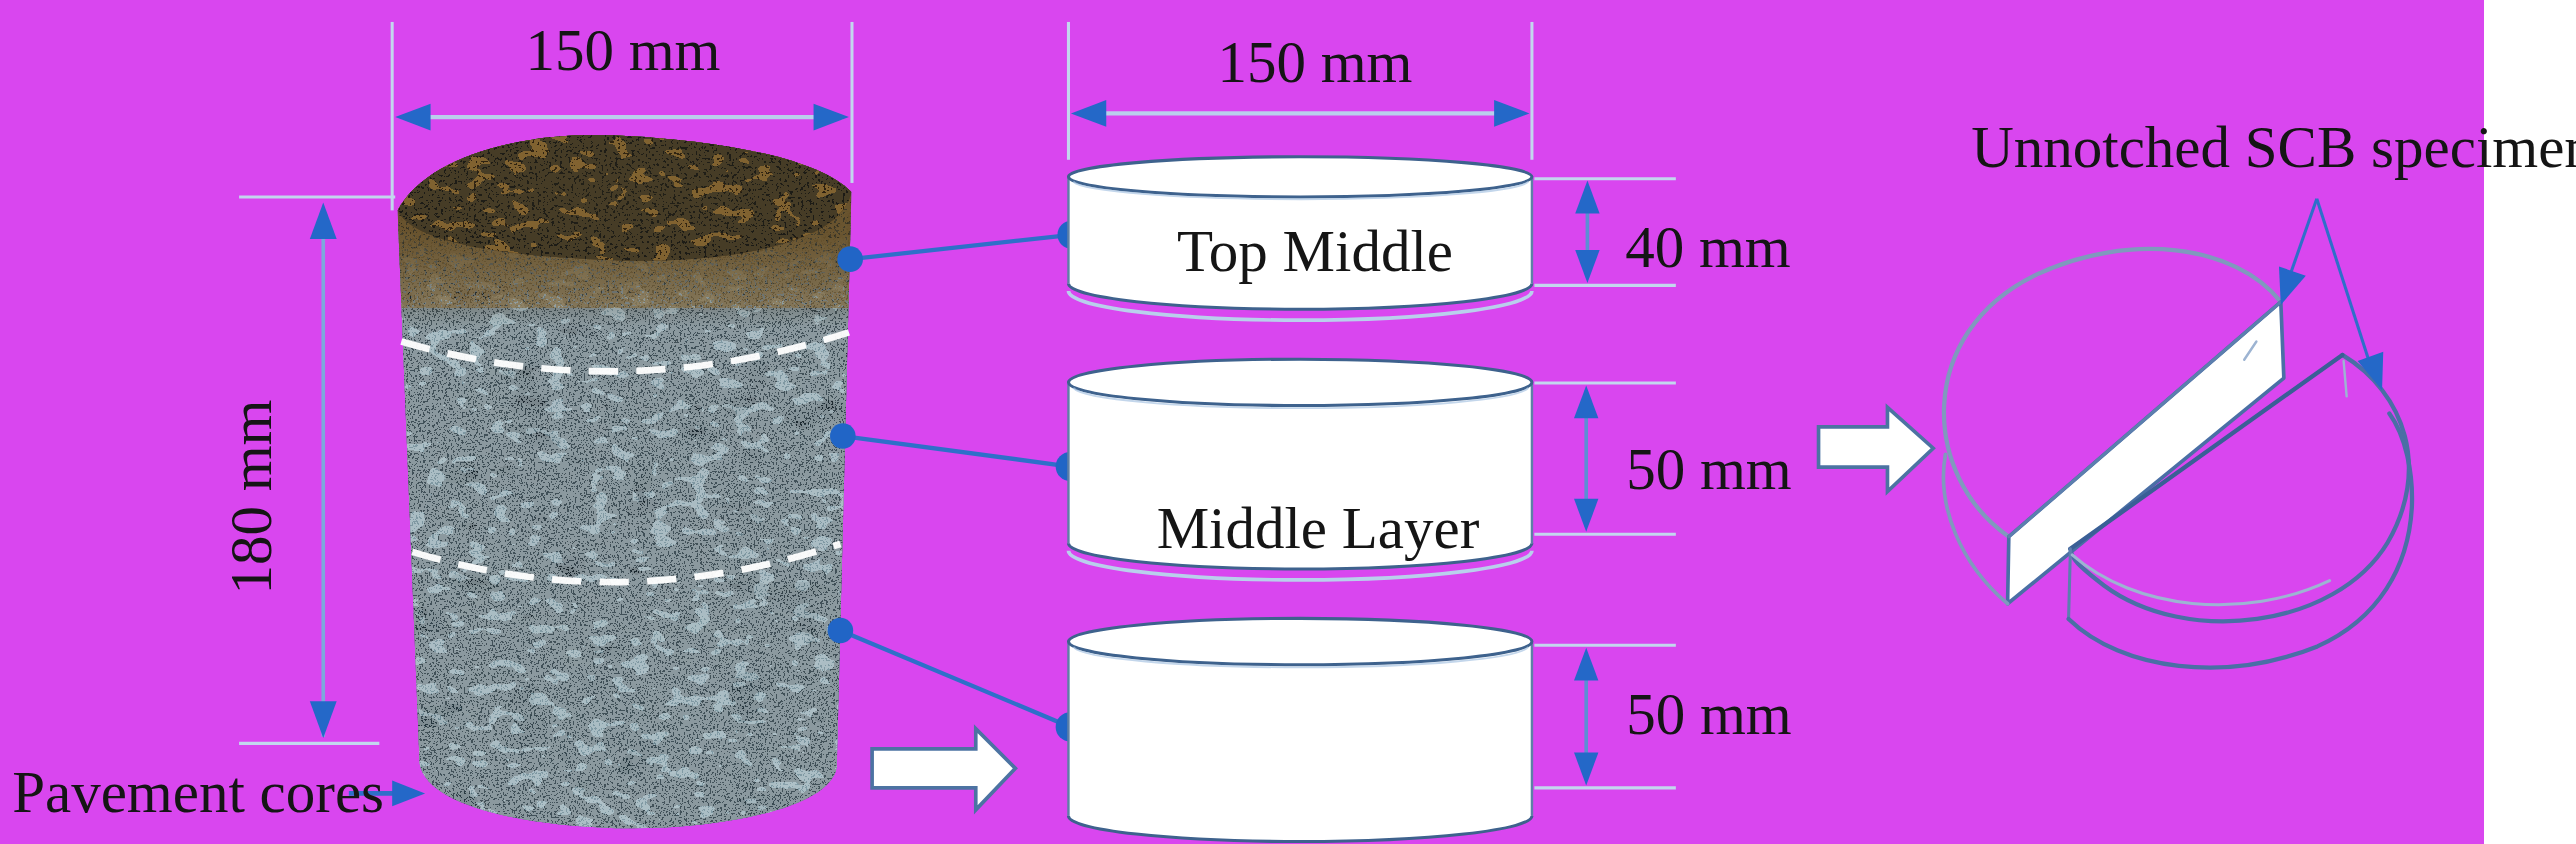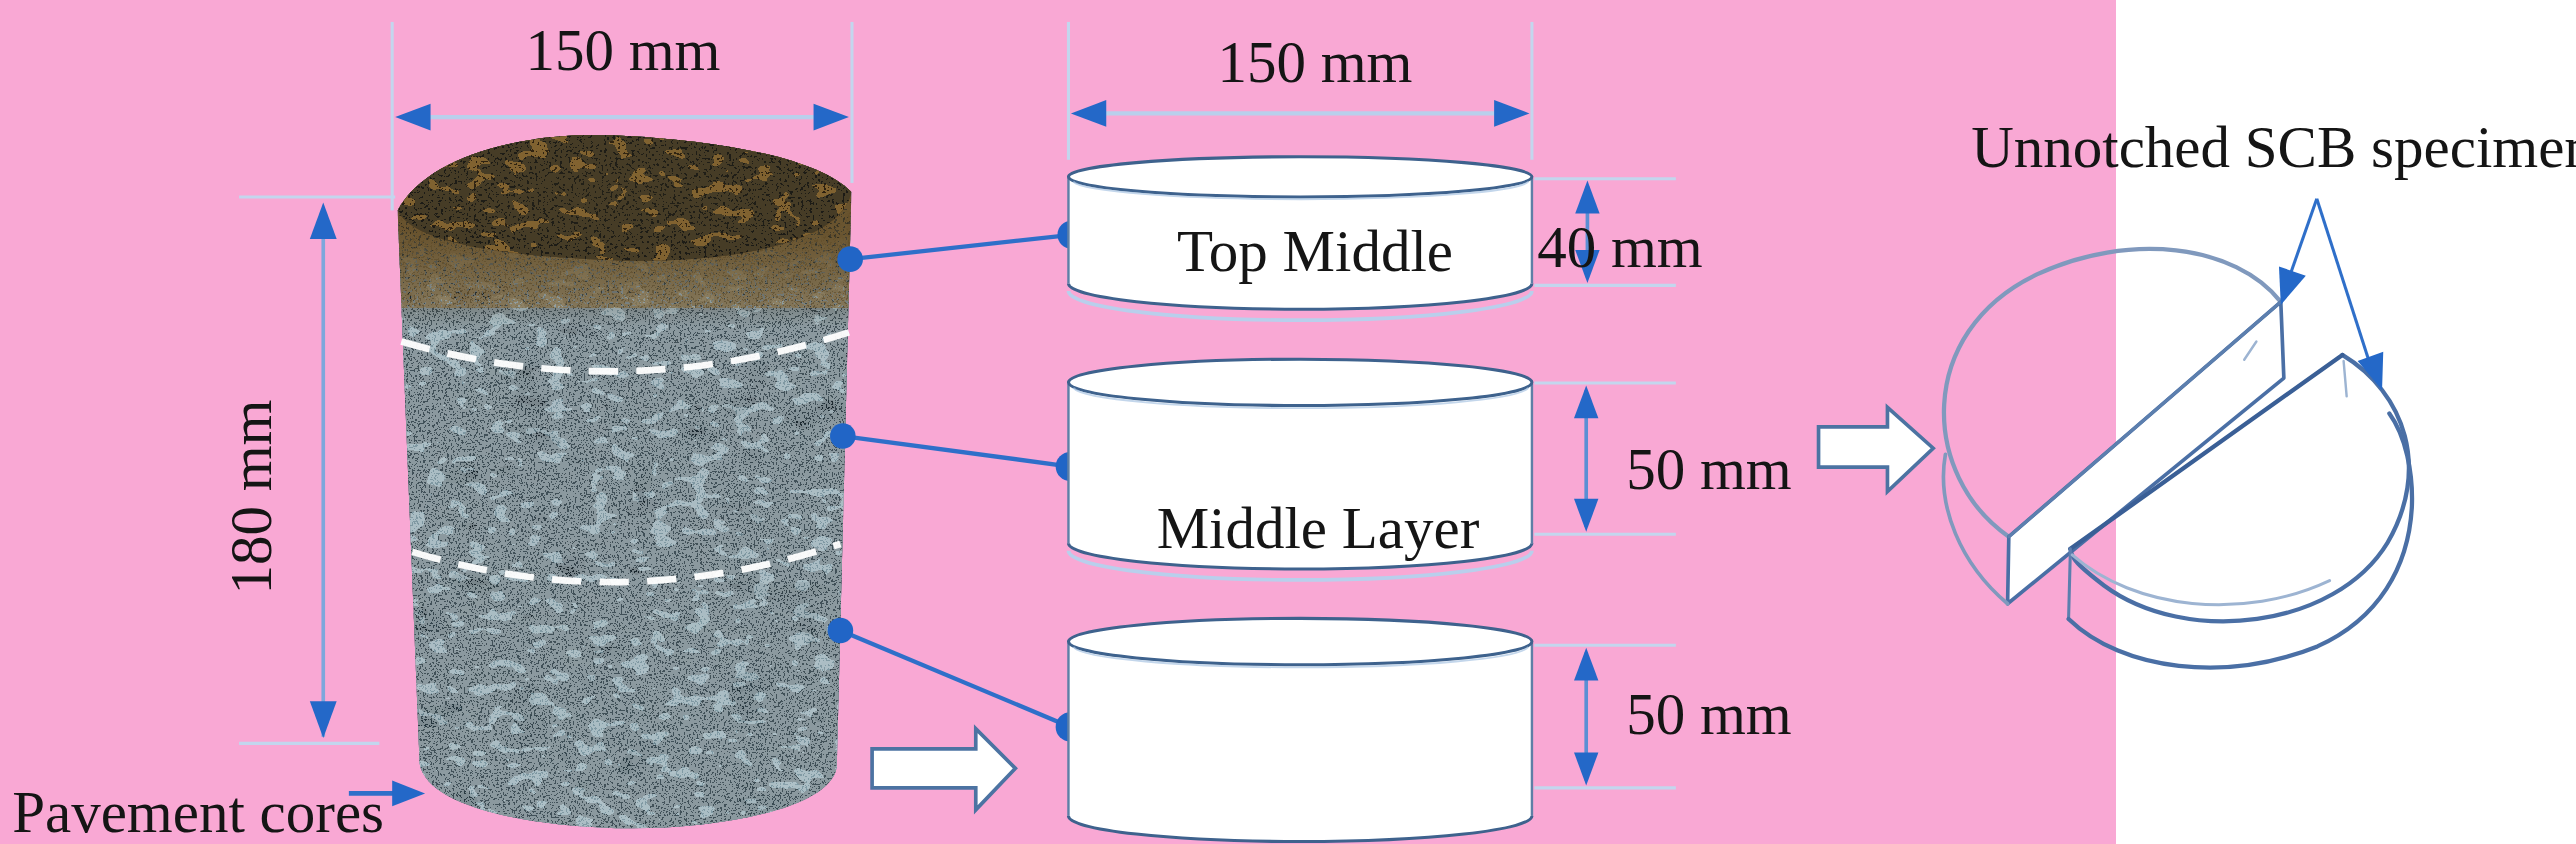--- a/index.html
+++ b/index.html
@@ -1,17 +1,17 @@
 <!DOCTYPE html>
 <html style="font-size:9.8px"><head>
 <meta charset="utf-8">
 <style>
   html,body{margin:0;padding:0;background:#ffffff;}
   body{width:2576px;height:844px;overflow:hidden;}
-  #stage{position:relative;width:2116px;height:844px;background:#f9a8d4;
+  #stage{position:relative;width:2484px;height:844px;background:#d946ef;
          font-family:"Liberation Serif","DejaVu Serif",serif;color:#151515;}
   #fig-svg{position:absolute;left:0;top:0;width:2576px;height:844px;}
   .lbl{position:absolute;font-size:59px;line-height:1.05;white-space:nowrap;
        transform:translate(-50%,-50%);color:#151515;}
   .lbl-left{transform:translate(0,-50%);}
   .lbl-rot{transform:translate(-50%,-50%) rotate(-90deg);}
 </style>
 </head>
 <body>
 
@@ -225,26 +225,26 @@
       <polygon points="3740,500 3781,452 3737,437" fill="#2468c8"></polygon>
       <line x1="3799" y1="326" x2="3884" y2="590" stroke="#2f6fc9" stroke-width="5"></line>
       <polygon points="3906,640 3908,577 3866,592" fill="#2468c8"></polygon>
     </g>
   </svg>
 
   <div class="lbl" style="left:623px; top:51px;">150 mm</div>
 
   <div class="lbl lbl-rot" style="left:252px; top:497px;">180 mm</div>
 
-  <div class="lbl lbl-left" style="left:12.2px; top:793px;margin-top:20px;">Pavement cores</div>
+  <div class="lbl lbl-left" style="left:12.2px; top:793px;">Pavement cores</div>
 
   <div class="lbl" style="left:1315px; top:63px;">150 mm</div>
 
   <div class="lbl" style="left:1315px; top:252px;">Top Middle</div>
-  <div class="lbl" style="left:1620px; top:248px;">40 mm</div>
+  <div class="lbl" style="left:1708px; top:248px;">40 mm</div>
 
   <div class="lbl" style="left:1318px; top:508px;margin-top:21px;">Middle Layer</div>
   <div class="lbl" style="left:1709px; top:470px;">50 mm</div>
 
   <div class="lbl" style="left:1709px; top:715px;">50 mm</div>
 
   <div class="lbl" style="left:2294px; top:148px;">Unnotched SCB specimens</div>
 
 </div>
 

